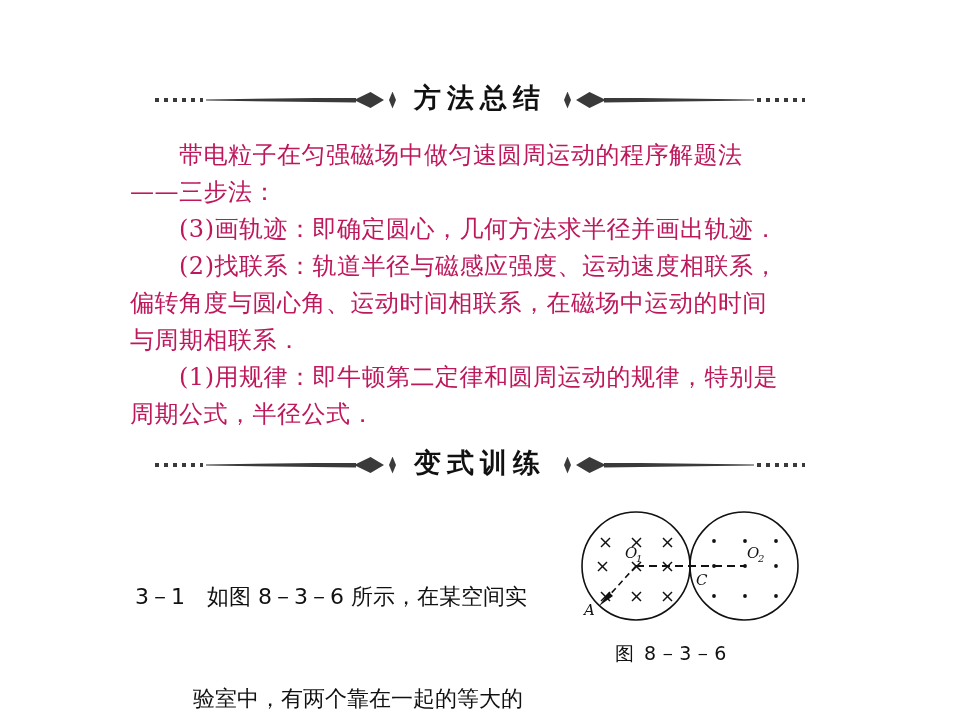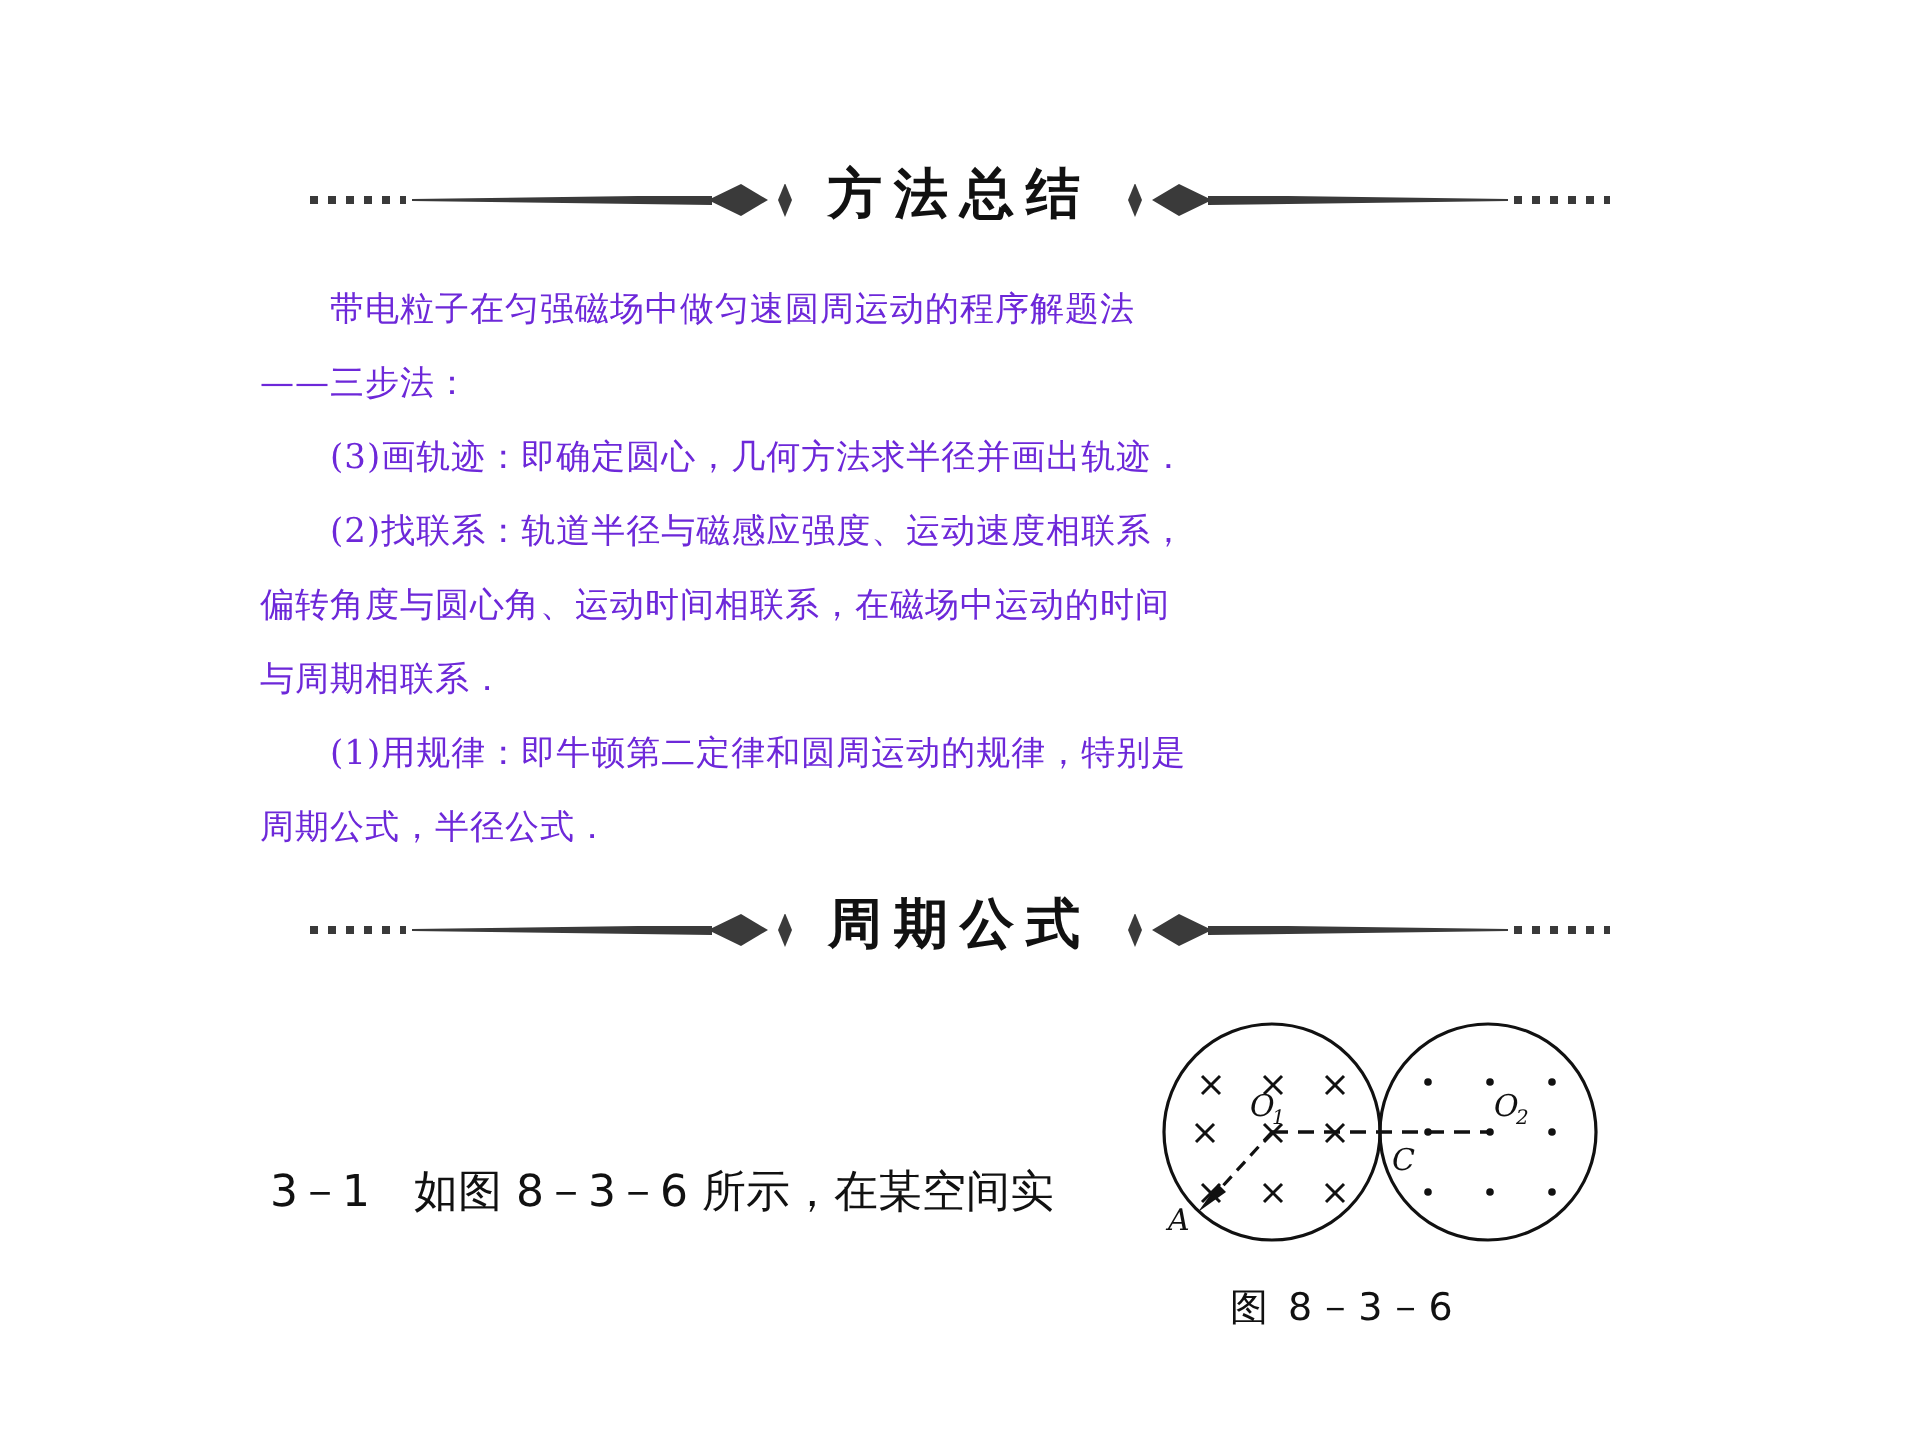--- a/index.html
+++ b/index.html
@@ -100,24 +100,24 @@
     color: #111111;
     padding: 0 18px;
     white-space: nowrap;
     line-height: 1;
   }
 
   
   .prose {
     position: absolute;
     font-family: "DejaVu Serif", "Liberation Serif", serif;
-    font-size: 17px;
+    font-size: 24px;
     line-height: 37px;
     letter-spacing: 0.5px;
-    color: #6d28d9;
+    color: #be185d;
     white-space: pre-wrap;
   }
 
   
   .exercise {
     position: absolute;
     font-family: "DejaVu Sans", "Liberation Sans", sans-serif;
     font-size: 22px;
     line-height: 34px;
     color: #111111;
@@ -183,31 +183,32 @@
   <div class="prose" style="left:130px; top:359px; width:700px;">　　(1)用规律：即牛顿第二定律和圆周运动的规律，特别是
 周期公式，半径公式．</div>
 
   <div class="section-header" style="top:445px;">
     <div class="orn orn-left">
       <span class="orn-dots"></span>
       <span class="orn-bar"></span>
       <span class="orn-diamond"></span>
       <span class="orn-pip"></span>
     </div>
-    <div class="section-title">周期公式</div>
+    <div class="section-title">变式训练</div>
     <div class="orn orn-right">
       <span class="orn-dots"></span>
       <span class="orn-bar"></span>
       <span class="orn-diamond"></span>
       <span class="orn-pip"></span>
     </div>
   </div>
 
   <div class="exercise" style="left:135px; top:512px;">
     <div>3－1　如图 8－3－6 所示，在某空间实</div>
+    <div style="padding-left:58px;">验室中，有两个靠在一起的等大的</div>
     
     
   </div>
 
   <div class="figure" style="left:565px; top:508px; width:255px; height:130px;">
     <svg width="255" height="130" viewBox="0 0 255 130">
 
       <circle cx="71" cy="58" r="54" fill="none" stroke="#111111" stroke-width="1.6"></circle>
 
       <circle cx="179" cy="58" r="54" fill="none" stroke="#111111" stroke-width="1.6"></circle>

